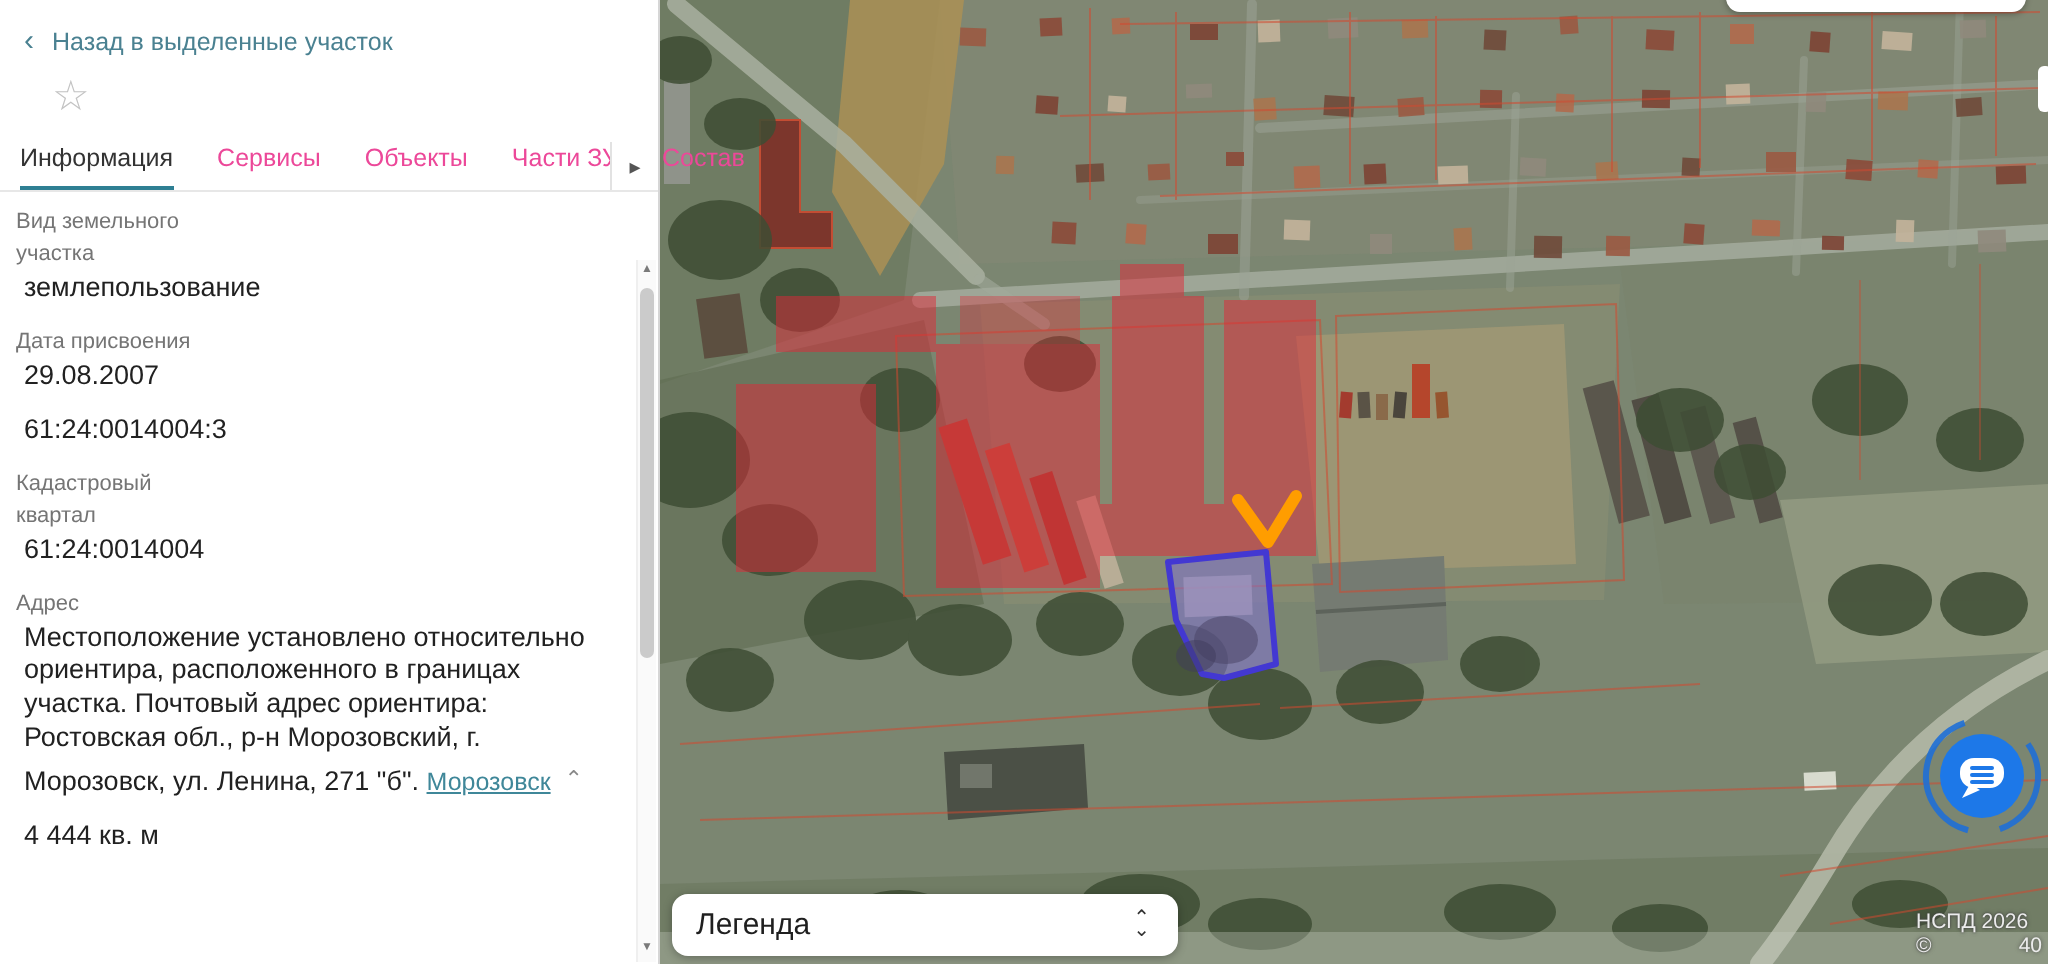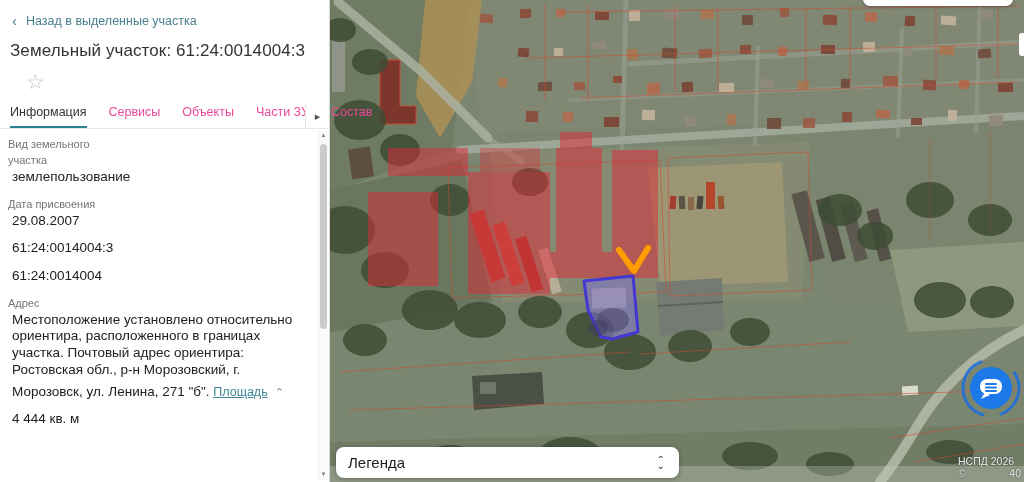--- a/index.html
+++ b/index.html
@@ -25,41 +25,40 @@
   .collapse .caret{color:#888;font-size:11px;}
   .scrollbar{position:absolute;right:1px;top:130px;bottom:1px;width:9px;background:#fafafa;border-left:1px solid #efefef;display:flex;flex-direction:column;align-items:center;}
   .sb-btn{font-size:6px;color:#7a7a7a;height:10px;line-height:10px;cursor:pointer;}
   .sb-track{position:relative;flex:1;width:7px;}
   .sb-thumb{position:absolute;top:4px;left:0;width:7px;height:185px;background:#cbcbcb;border-radius:4px;cursor:pointer;}
   .sb-bottom{position:absolute;bottom:2px;}
 
   
   .map{position:absolute;left:330px;top:0;width:694px;height:482px;background:#7b8671;overflow:hidden;}
   .map svg.base{position:absolute;left:0;top:0;}
-  .legend{position:absolute;left:6px;top:447px;width:343px;height:31px;background:#fff;border-radius:8px;box-shadow:0 1px 5px rgba(0,0,0,.3);display:flex;align-items:center;padding:0 12px;box-sizing:border-box;cursor:pointer;}
+  .legend{position:absolute;left:6px;top:447px;width:253px;height:31px;background:#fff;border-radius:8px;box-shadow:0 1px 5px rgba(0,0,0,.3);display:flex;align-items:center;padding:0 12px;box-sizing:border-box;cursor:pointer;}
   .legend .legend-label{font-size:15px;color:#1f1f1f;flex:1;}
   .legend .updown{display:flex;flex-direction:column;align-items:center;line-height:.55;color:#333;font-size:10px;margin-right:2px;}
   .chat{position:absolute;left:629px;top:356px;width:64px;height:64px;cursor:pointer;}
   .topbar-sliver{position:absolute;left:533px;top:-9px;width:150px;height:15px;background:#fff;border-radius:7px;box-shadow:0 1px 3px rgba(0,0,0,.3);}
   .right-sliver{position:absolute;right:-2px;top:33px;width:7px;height:23px;background:#fff;border-radius:3px;}
   .bstrip{position:absolute;left:0;right:0;bottom:0;height:16px;background:rgba(198,202,192,.35);}
   .wm{position:absolute;left:628px;bottom:3px;font-size:10.5px;color:#ececec;text-shadow:0 0 2px #444,0 0 1px #444;}
   .scale{position:absolute;right:3px;bottom:3px;font-size:10.5px;color:#ececec;text-shadow:0 0 2px #444;}
 </style>
 </head>
 <body>
 
 <div class="app">
 
   <div class="panel">
     <div class="back">
       <span class="chev">‹</span>
-      <span>Назад в выделенные участка</span>
-    </div>
-    <div class="page-title">Земельный участок: 61:24:0014004:3</div>
+      <span>Назад в выделенные участок</span>
+    </div>
     <div class="star">☆</div>
 
     <div class="tabs">
       <span class="tab active">Информация</span>
       <span class="tab">Сервисы</span>
       <span class="tab">Объекты</span>
       <span class="tab">Части ЗУ</span>
       <span class="tab">Состав</span>
       <span class="tabs-more">▸</span>
     </div>
@@ -70,28 +69,29 @@
         <div class="val">землепользование</div>
       </div>
       <div class="row">
         <div class="lbl">Дата присвоения</div>
         <div class="val">29.08.2007</div>
       </div>
       <div class="row">
         <div class="val">61:24:0014004:3</div>
       </div>
       <div class="row">
+        <div class="lbl">Кадастровый квартал</div>
         <div class="val">61:24:0014004</div>
       </div>
       <div class="row">
         <div class="lbl">Адрес</div>
         <div class="val">
           <span>Местоположение установлено относительно ориентира, расположенного в границах участка. Почтовый адрес ориентира: Ростовская обл., р-н Морозовский, г. Морозовск, ул. Ленина, 271 "б".</span>
           <span class="collapse">
-            <a>Площадь</a>
+            <a>Морозовск</a>
             <span class="caret">⌃</span>
           </span>
         </div>
       </div>
       <div class="row">
         <div class="val">4 444 кв. м</div>
       </div>
 
     </div>
 

